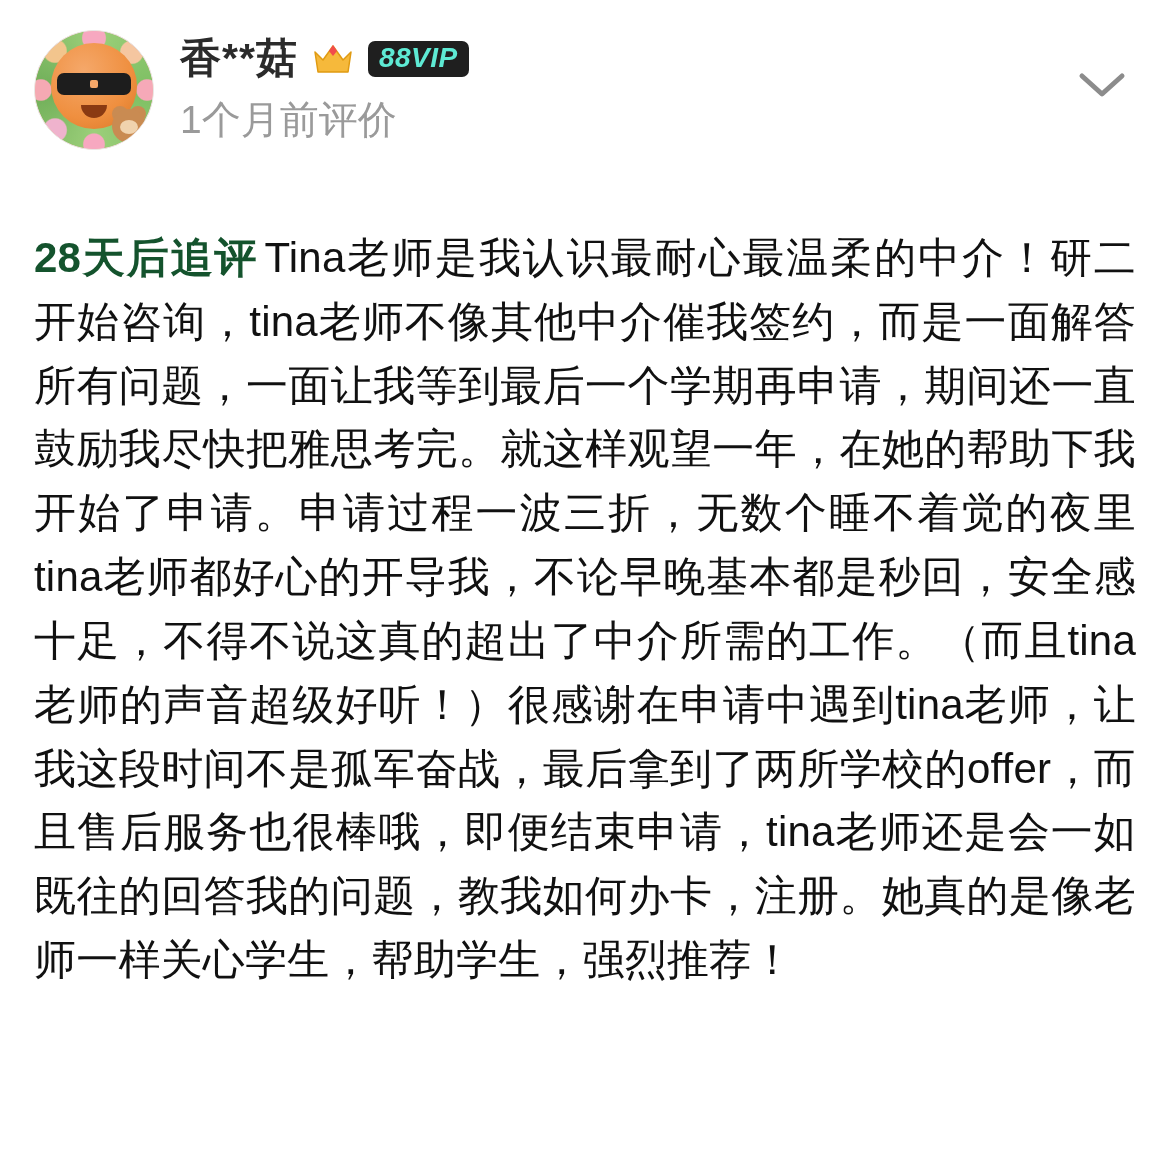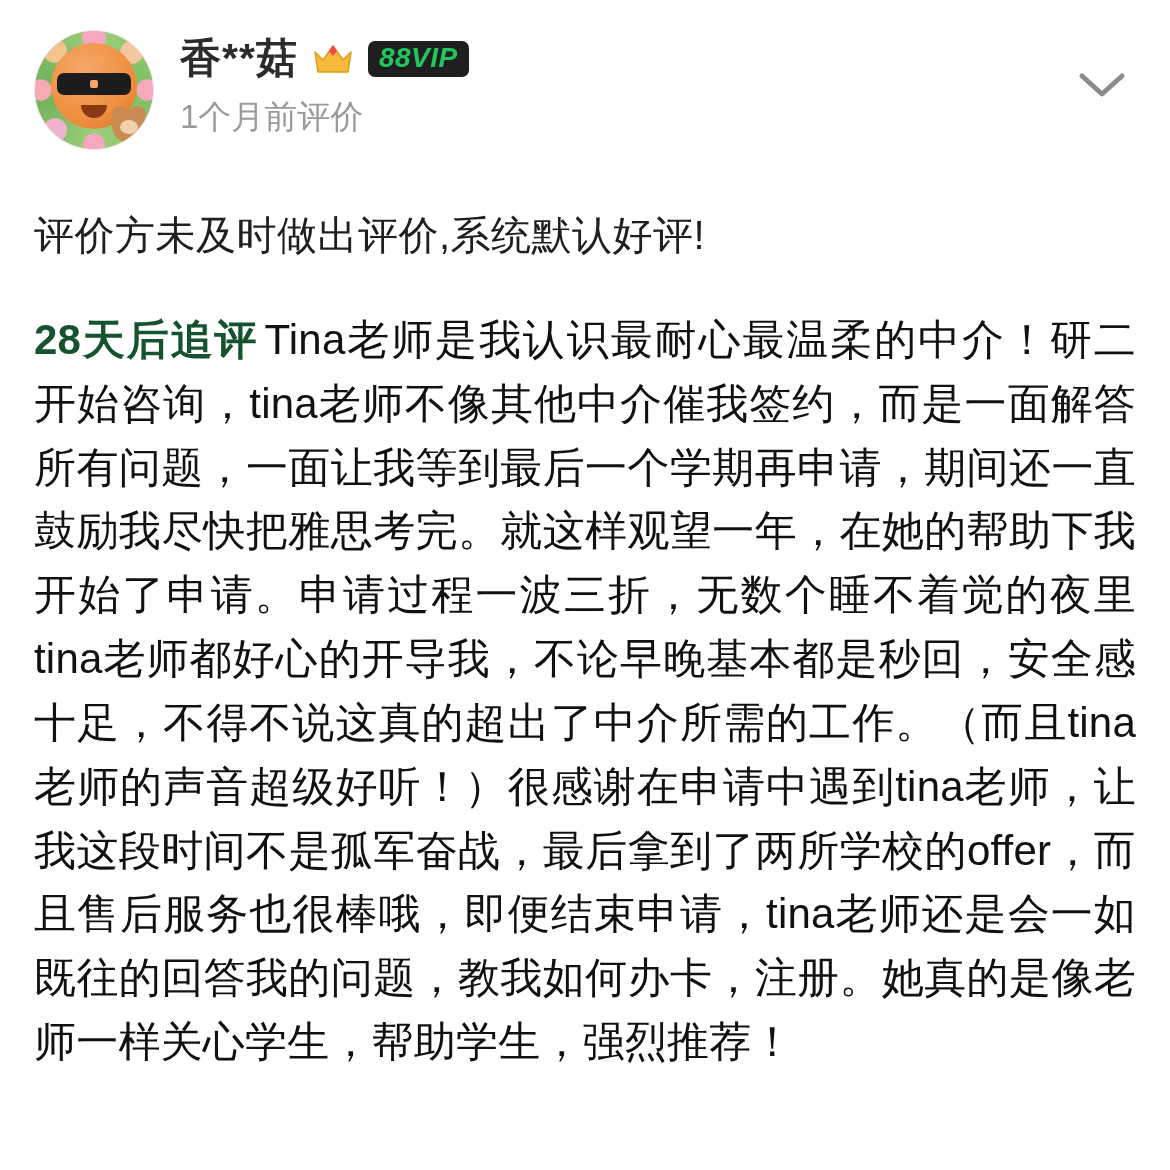--- a/index.html
+++ b/index.html
@@ -137,34 +137,34 @@
     height: 34px;
     display: inline-block;
     position: relative;
   }
   .crown-icon svg { display: block; }
   .vip-badge {
     display: inline-flex;
     align-items: center;
     justify-content: center;
     background: #1f1f1f;
-    color: #22c55e;
+    color: #5eead4;
     border-radius: 7px;
     font-size: 28px;
     font-weight: 700;
     font-style: italic;
     letter-spacing: 0.5px;
     padding: 4px 11px 5px 11px;
     height: 36px;
     box-sizing: border-box;
     line-height: 1;
   }
   .time {
     margin-top: 20px;
-    font-size: 33px;
+    font-size: 39px;
     color: #9a9a9a;
     line-height: 1.1;
   }
   .chevron {
     position: absolute;
     right: 6px;
     top: 34px;
     width: 56px;
     height: 40px;
   }
@@ -224,19 +224,18 @@
       <div class="time">1个月前评价</div>
     </div>
 
     <span class="chevron">
       <svg viewBox="0 0 56 40" width="56" height="40" aria-hidden="true">
         <path d="M8 12 L28 30 L48 12" fill="none" stroke="#8c8c8c" stroke-width="5" stroke-linecap="round" stroke-linejoin="round"></path>
       </svg>
     </span>
   </div>
 
-  <div class="first-line">评价方未及时做出评价,系统默认好评!</div>
 
   <div class="append">
     <span class="tag">28天后追评</span><span>Tina老师是我认识最耐心最温柔的中介！研二开始咨询，tina老师不像其他中介催我签约，而是一面解答所有问题，一面让我等到最后一个学期再申请，期间还一直鼓励我尽快把雅思考完。就这样观望一年，在她的帮助下我开始了申请。申请过程一波三折，无数个睡不着觉的夜里tina老师都好心的开导我，不论早晚基本都是秒回，安全感十足，不得不说这真的超出了中介所需的工作。（而且tina老师的声音超级好听！）很感谢在申请中遇到tina老师，让我这段时间不是孤军奋战，最后拿到了两所学校的offer，而且售后服务也很棒哦，即便结束申请，tina老师还是会一如既往的回答我的问题，教我如何办卡，注册。她真的是像老师一样关心学生，帮助学生，强烈推荐！</span>
   </div>
 
 </div>
 
 </body></html>

